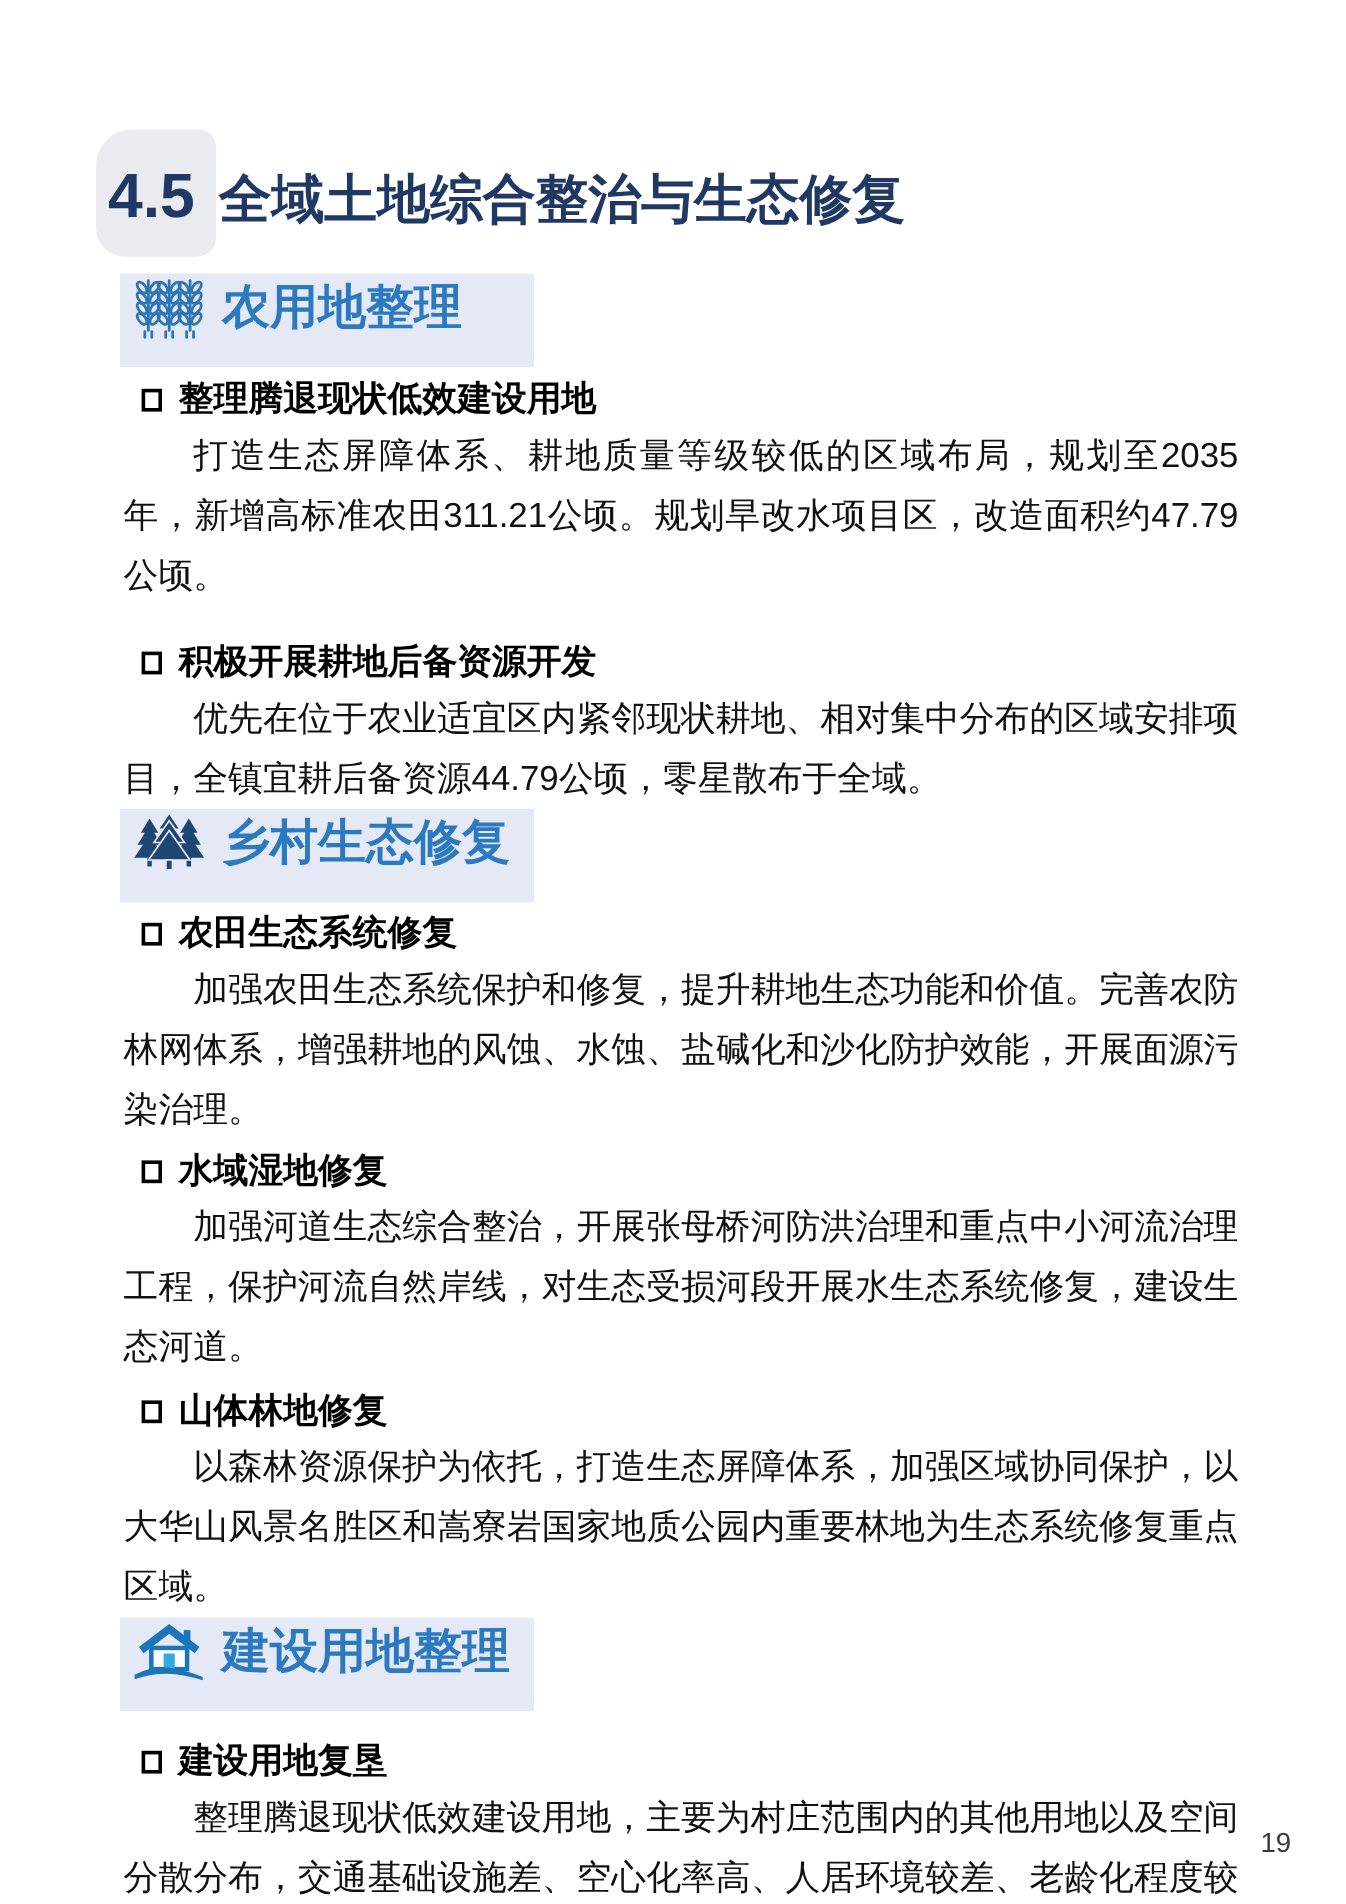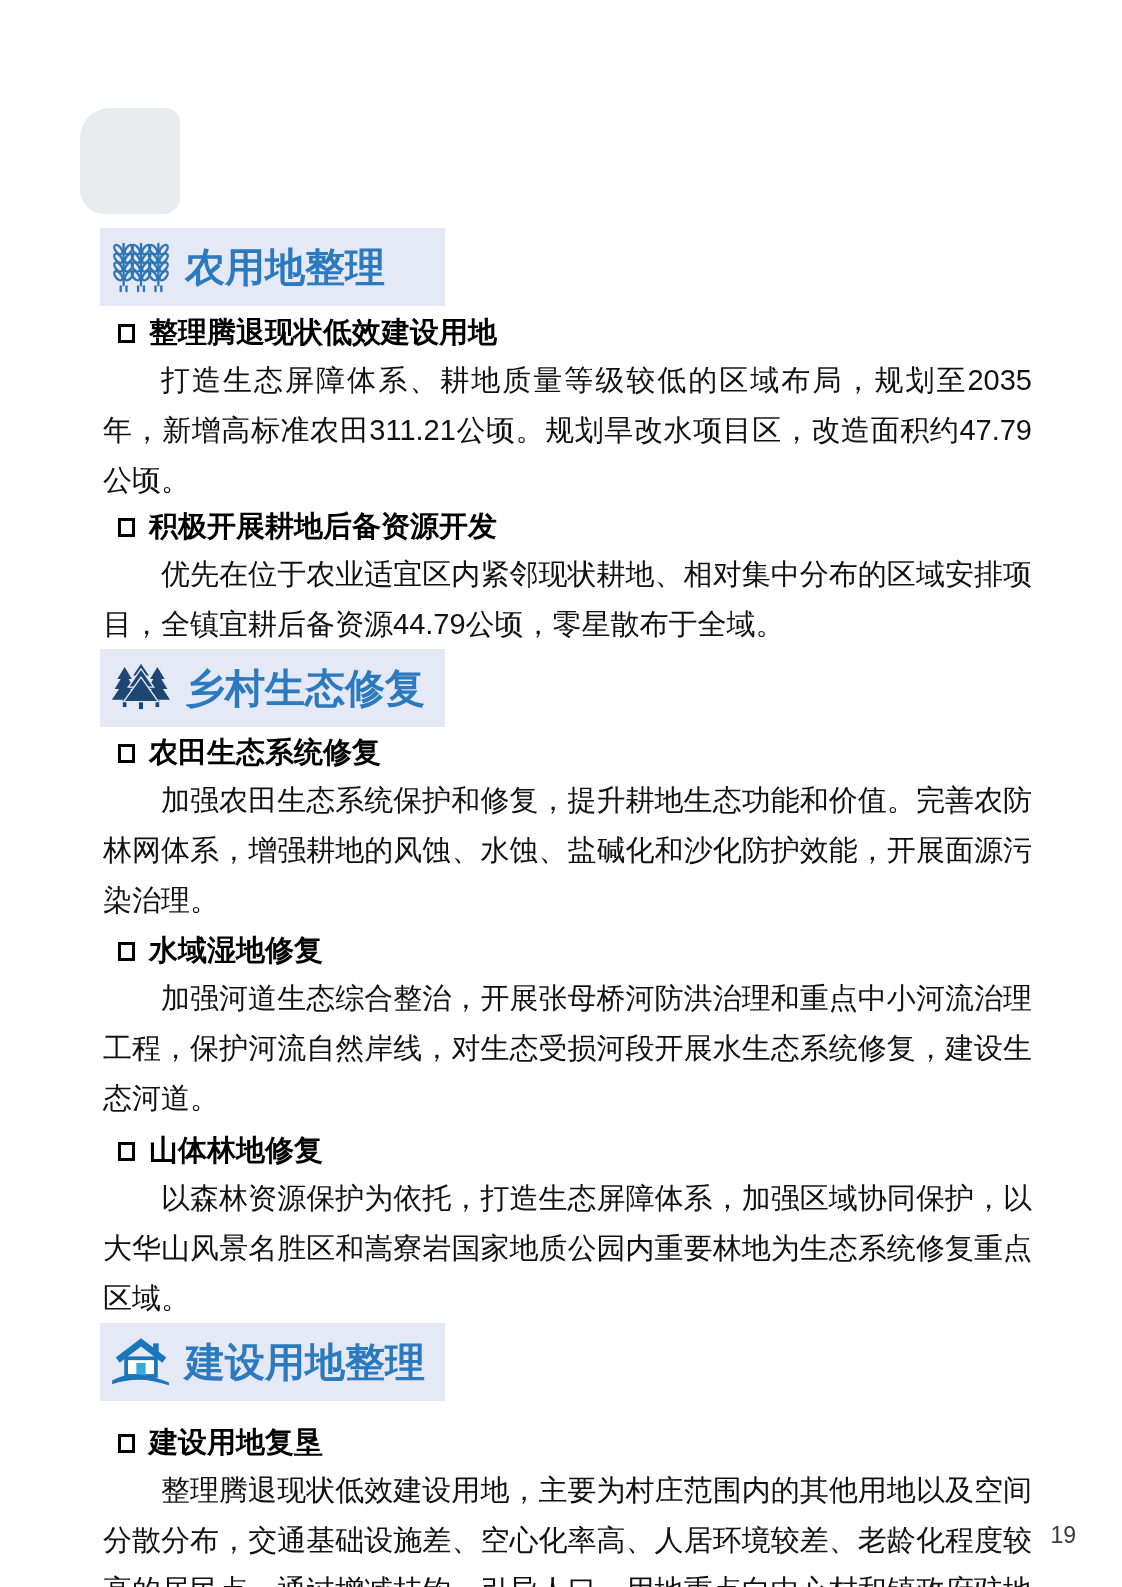--- a/index.html
+++ b/index.html
@@ -26,27 +26,27 @@
     background:var(--badge-gray);border-radius:30px 14px 16px 24px;}
   .title-badge::before{content:"";position:absolute;left:-7px;top:5px;width:100px;height:98px;
     background:var(--badge-gray-dark);border-radius:30px 14px 16px 24px;z-index:-1;}
   .title-row{position:absolute;left:10px;top:26px;display:flex;align-items:baseline;gap:20px;
     white-space:nowrap;color:var(--title-navy);font-weight:bold;}
   .title-num{font-size:52px;}
   .title-text{font-size:44px;}
   
   .content{padding-top:228px;}
   .band{margin-left:100px;width:345px;height:78px;background:var(--band-bg);
-    display:flex;align-items:center;}
+    display:flex;}
   .band .icon-box{width:60px;height:58px;margin-left:11px;flex:none;
     display:flex;align-items:center;justify-content:center;}
   .band-title{margin-left:14px;font-size:40px;font-weight:bold;color:var(--band-blue);
     white-space:nowrap;}
   .item-h{margin-left:118px;height:44px;display:flex;align-items:center;gap:14px;
-    font-size:29px;font-weight:bold;color:#000;}
+    font-size:29px;font-weight:bold;color:#000;margin-top:25px;}
   .sq{width:11px;height:13px;border:3px solid #000;flex:none;margin-top:1px;}
   .item-p{margin:0 90px 0 103px;font-size:29px;line-height:50px;color:var(--body-text);
     text-indent:58px;text-align:justify;}
   
   .wheat{stroke:var(--icon-blue);fill:none;stroke-width:2.4;stroke-linecap:round;}
   .trees-fill{fill:var(--tree-navy);}
   .trees-front{fill:var(--tree-navy);stroke:var(--band-bg);stroke-width:1.5;}
   .house-stroke{stroke:var(--house-blue);fill:none;stroke-width:7;}
   .house-wall{fill:#ffffff;stroke:var(--house-blue);stroke-width:4;}
   .house-fill{fill:var(--house-blue);}
@@ -54,20 +54,24 @@
   
   .page-number{position:absolute;right:46px;top:1522px;font-size:23px;color:var(--page-num);margin-left:27px;}
 </style>
 </head>
 <body>
 
 <div class="page">
 
   <div class="title-block">
     <div class="title-badge"></div>
+    <div class="title-row">
+      <span class="title-num">4.5</span>
+      <span class="title-text">全域土地综合整治与生态修复</span>
+    </div>
   </div>
 
   <div class="content">
 
     <div class="band">
       <span class="icon-box">
         <svg viewBox="0 0 60 60" width="58" height="58" aria-hidden="true">
           <defs>
             <g id="stalk" class="wheat">
               <line x1="12" y1="6" x2="12" y2="49"></line>

